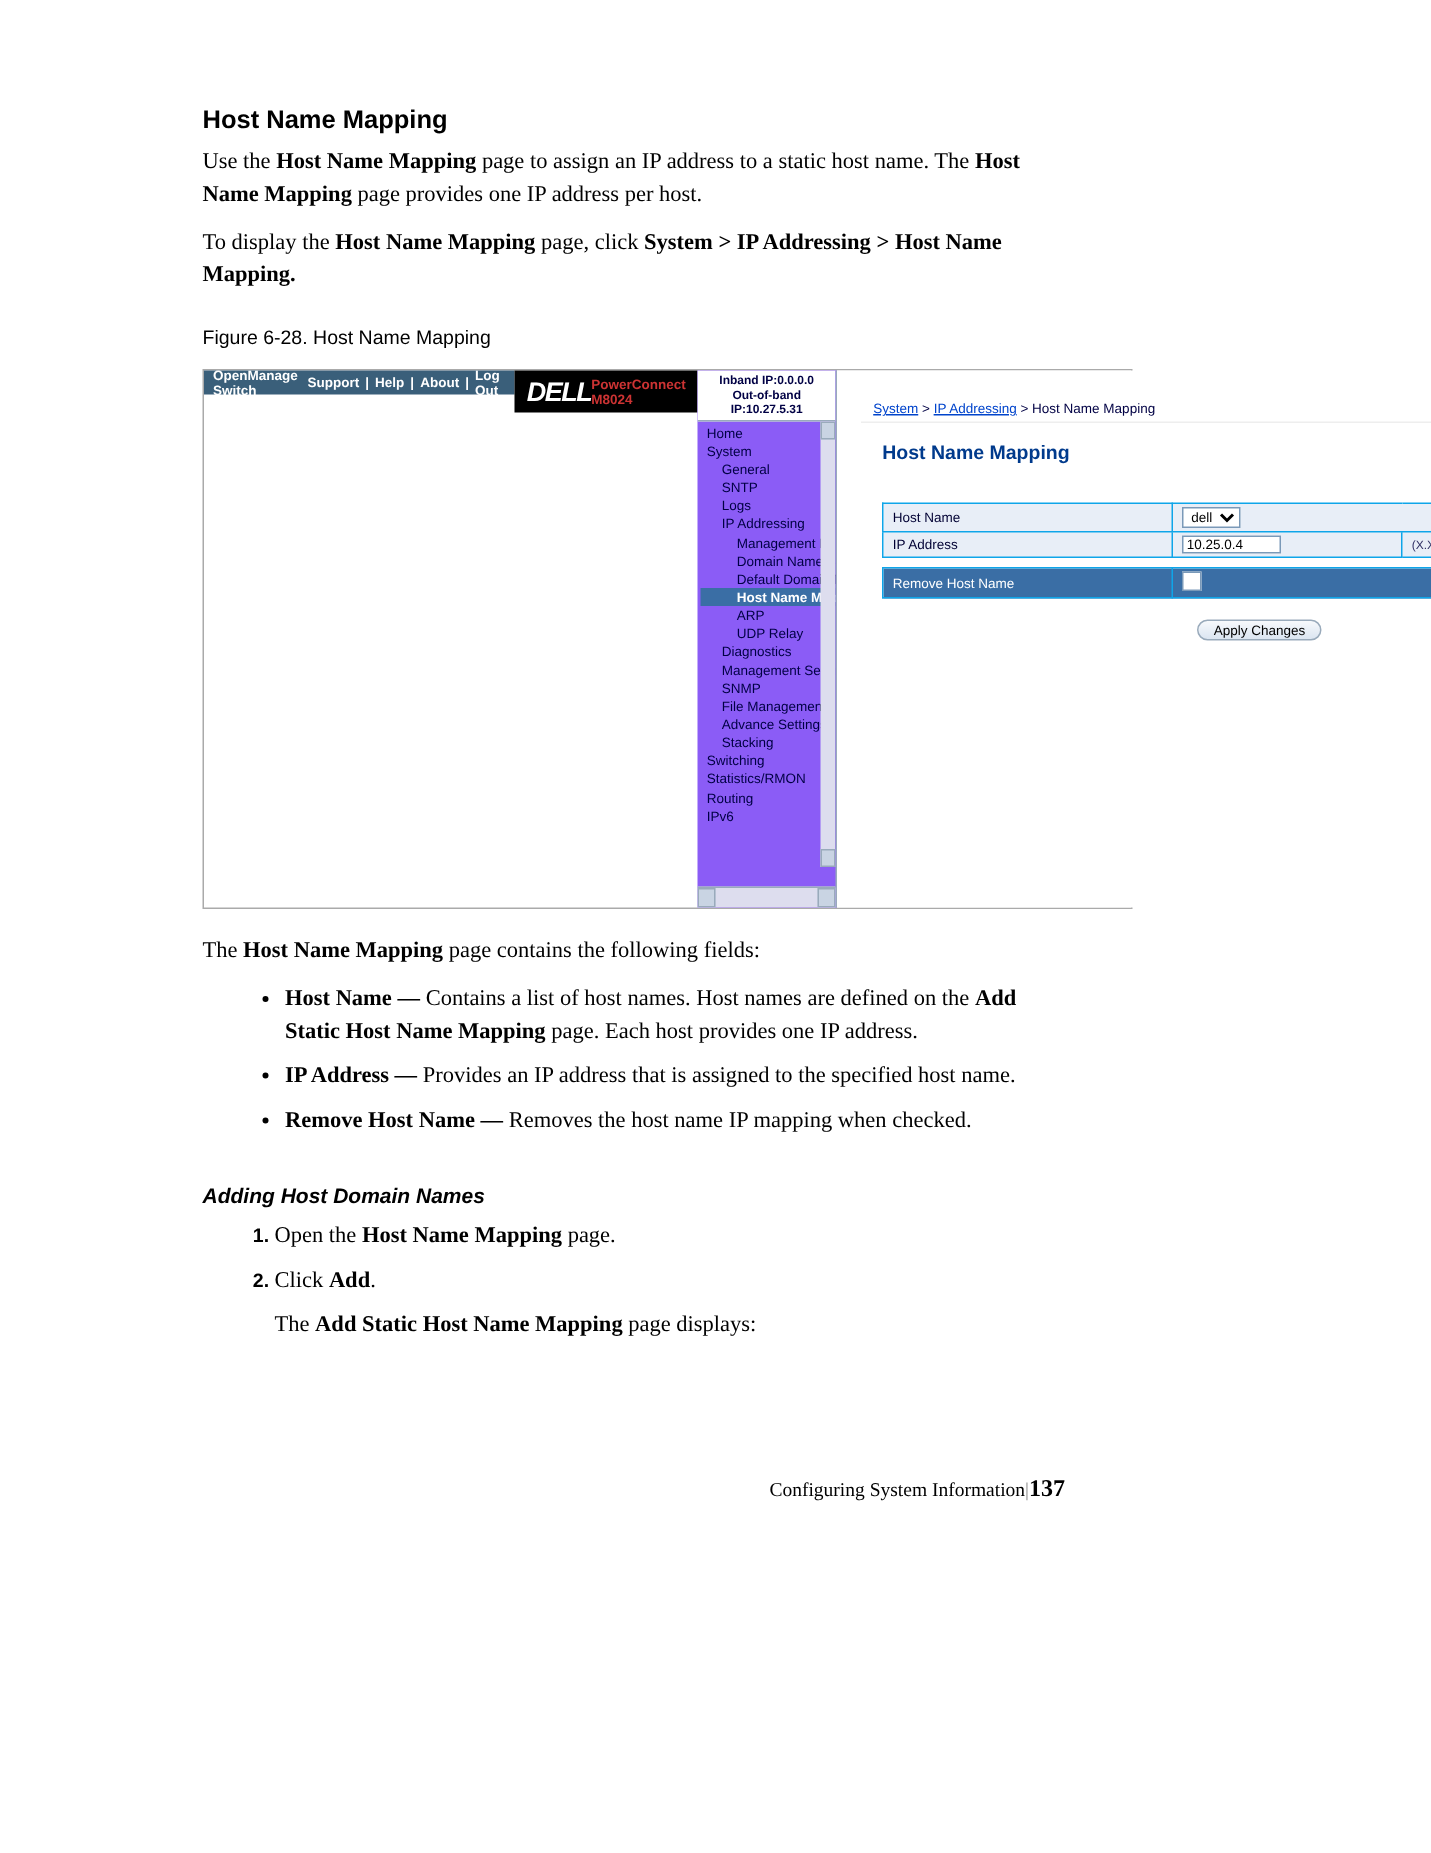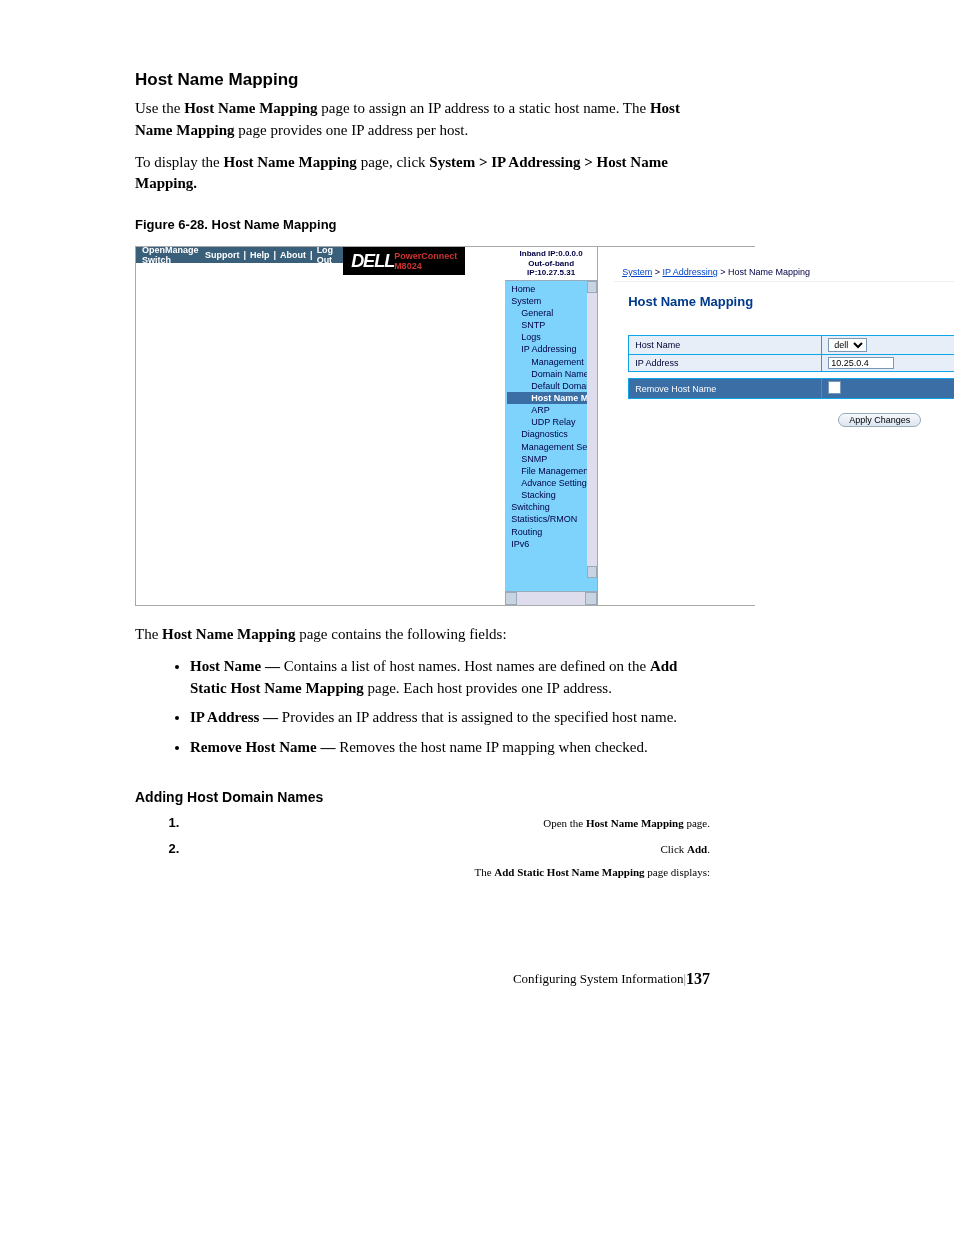--- a/index.html
+++ b/index.html
@@ -21,21 +21,21 @@
     font-size: 17px;
     margin: 10px 0 8px 0;
   }
   p.body-text {
     font-size: 15px;
     line-height: 1.45;
     margin: 0 0 10px 0;
   }
   p.figure-caption {
     font-family: Arial, Helvetica, sans-serif;
-    font-weight: bold;
+    font-weight: normal;
     font-size: 13px;
     margin: 22px 0 14px 0;
   }
   .bold { font-weight: bold; }
   .screenshot {
     width: 620px;
     height: 360px;
     border: 1px solid #aaa;
     box-sizing: border-box;
     font-family: Tahoma, Arial, sans-serif;
@@ -76,29 +76,28 @@
   }
   .ss-logo-row .spacer { flex: 1; }
   .ss-model { color:#c33; font-weight:bold; font-size:9px; }
   .ss-body {
     flex: 1;
     display: flex;
     min-height: 0;
   }
   .ss-sidebar {
     width: 92px;
-    background: #7dd3fc;
+    background: #8b5cf6;
     border-right: 1px solid #9ab;
     font-size: 9px;
     color: #004;
     overflow: hidden;
     position: relative;
     display:flex;
     flex-direction:column;
-    margin-left:40px;
   }
   .ss-ipbox {
     background:#fff;
     border-bottom:1px solid #9ab;
     font-size:8px;
     color:#004;
     font-weight:bold;
     padding:2px 3px;
     line-height:1.2;
     text-align:center;
@@ -209,26 +208,26 @@
     margin: 6px 0 30px 0;
     padding-left: 55px;
     font-size:15px;
   }
   ul.bullets li { margin-bottom:8px; line-height:1.45; }
   h3.sub-heading {
     font-family: Arial, Helvetica, sans-serif;
     font-weight: bold;
     font-size: 14px;
     margin: 9px 0 8px 0;
+    font-style: italic;
   }
   ol.numbers {
     margin: 4px 0 10px 0;
     padding-left: 48px;
-    font-size:11px;
-    text-align:right;
+    font-size:15px;
   }
   ol.numbers > li { margin-bottom:8px; line-height:1.5; }
   ol.numbers > li::marker { font-weight:bold; font-family: Arial, sans-serif; font-size:13px; }
   .step-extra { margin-top:6px; }
   .footer {
     display:flex;
     justify-content:flex-end;
     align-items:center;
     font-size:13px;
     margin-top:90px;

